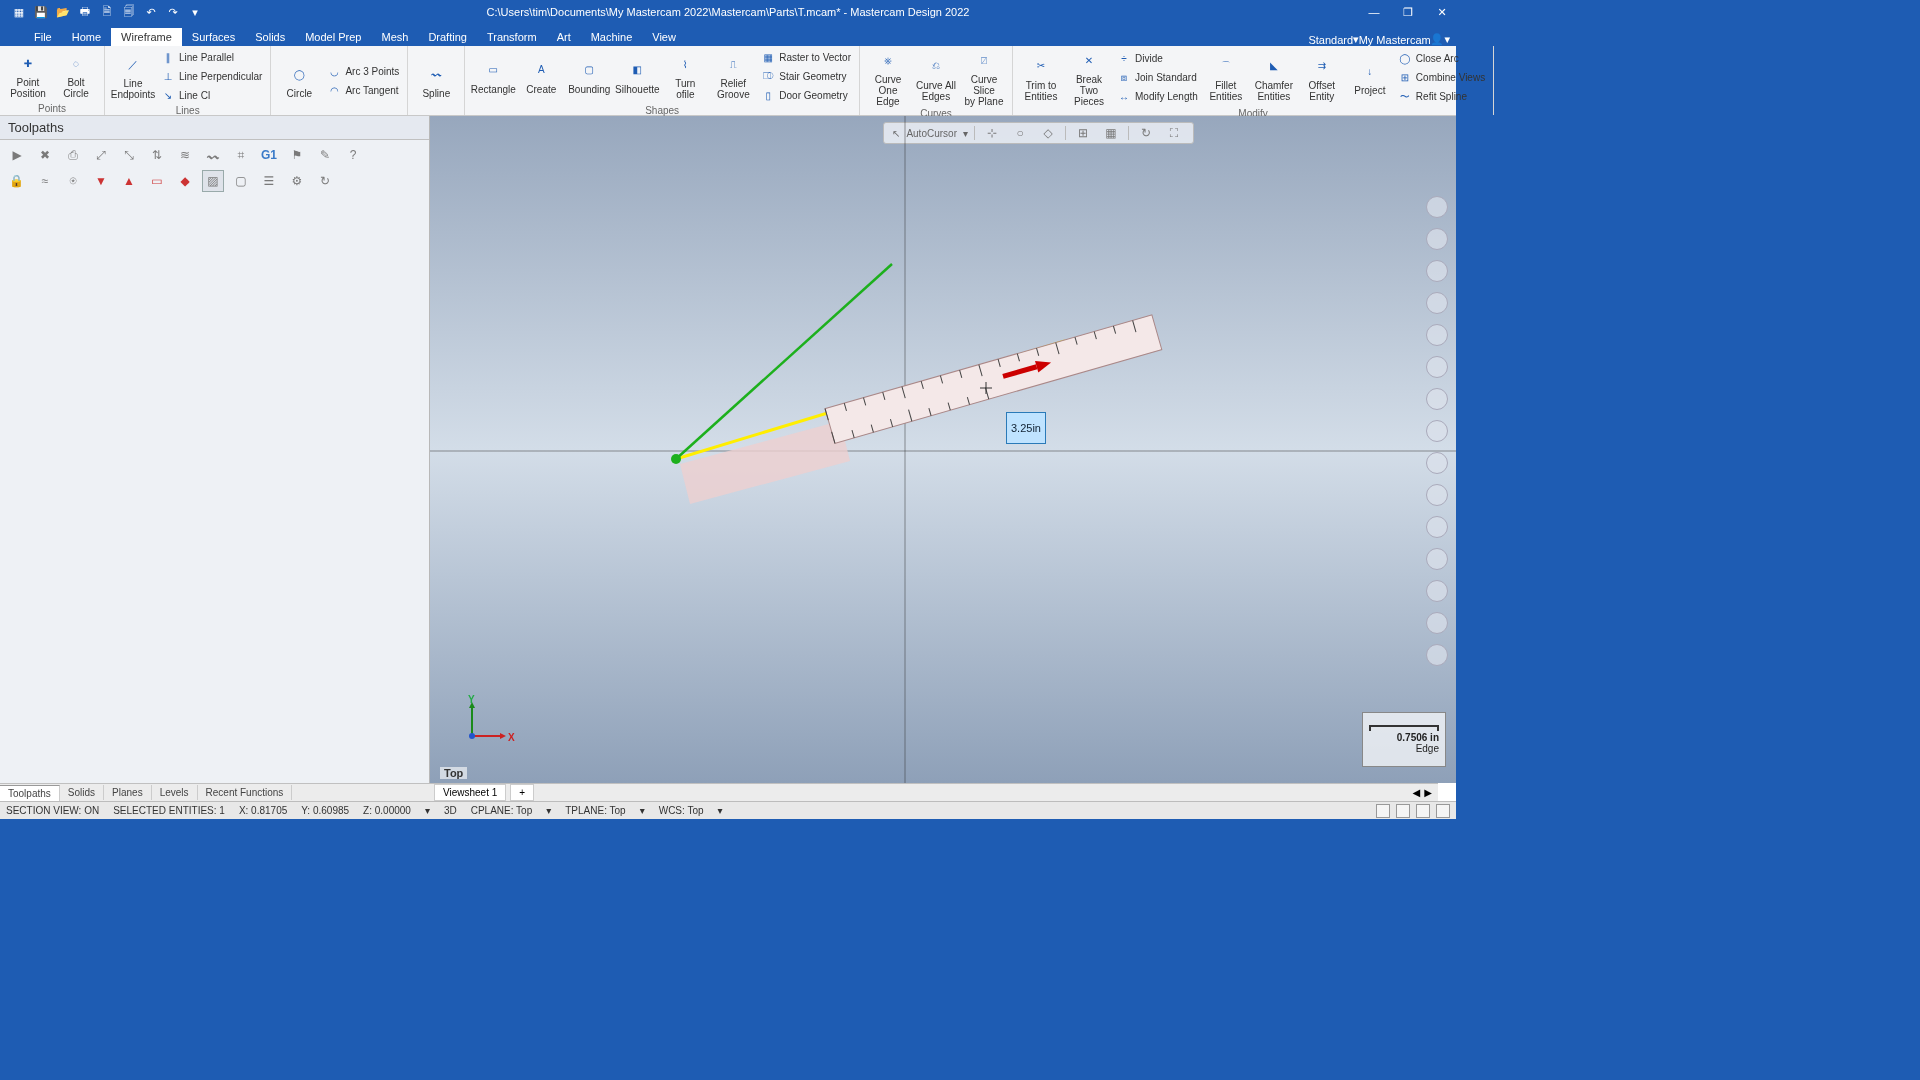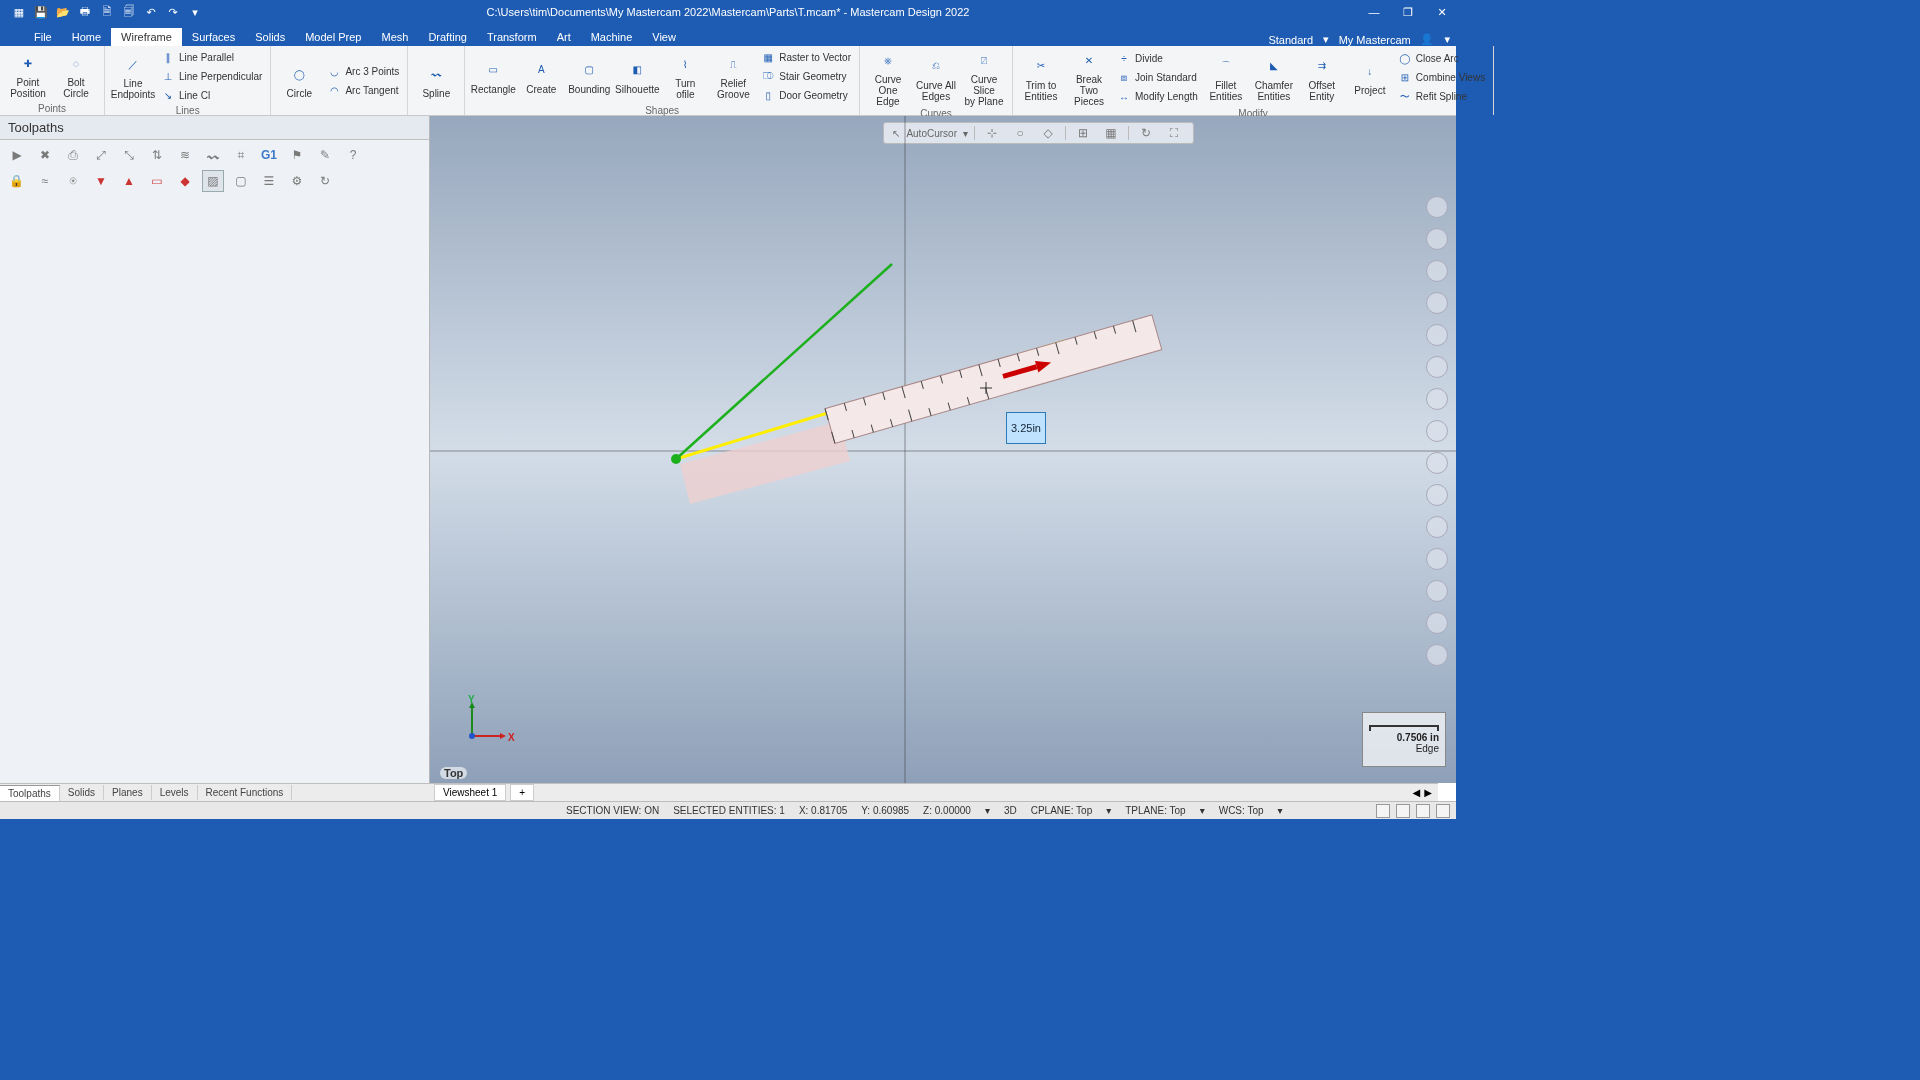--- a/index.html
+++ b/index.html
@@ -11,21 +11,21 @@
 .qat { display: flex; gap: 8px; padding-left: 12px; align-items: center; }
 .qat-icon { width: 14px; height: 14px; display: inline-flex; align-items: center; justify-content: center; color: #fff; }
 .title-text { position: absolute; left: 50%; transform: translateX(-50%); color: #fff; }
 .win-controls { position: absolute; right: 4px; display: flex; gap: 14px; }
 .win-btn { width: 20px; text-align: center; color: #fff; cursor: pointer; }
 
 
 .menubar { height: 22px; background: #1e5cb3; display: flex; align-items: flex-end; padding-left: 24px; color: #fff; font-size: 11px; }
 .menu-tab { padding: 3px 10px; cursor: pointer; }
 .menu-tab.active { background: #fff; color: #333; }
-.menu-right { position: absolute; right: 6px; display: flex; align-items: center; gap: 10px; font-size: 11px; color:#fff;}
+.menu-right { position: absolute; right: 6px; display: flex; align-items: center; font-size: 11px; color:#fff;}
 .menu-right .std { color:#fff; }
 
 
 .ribbon { height: 70px; background: #f4f5f7; border-bottom: 1px solid #c8c8c8; display: flex; font-size: 10px; color: #333; position: relative; }
 .rgroup { border-right: 1px solid #d5d5d5; display: flex; flex-direction: column; justify-content: space-between; padding: 2px 6px 1px; position: relative; }
 .rgroup-label { text-align: center; font-size: 10px; color: #666; padding-top: 1px; }
 .rgroup-items { display: flex; align-items: center; gap: 4px; flex: 1; }
 .rbtn-big { display: flex; flex-direction: column; align-items: center; justify-content: center; width: 44px; text-align: center; gap: 2px; cursor: pointer; line-height: 1.1; }
 .rbtn-big .ic { width: 24px; height: 24px; display:flex; align-items:center; justify-content:center; color:#1e5cb3; }
 .rstack { display: flex; flex-direction: column; gap: 1px; }
@@ -45,21 +45,21 @@
 
 
 .viewport { position: absolute; left: 430px; top: 116px; right: 0; bottom: 36px; background: linear-gradient(#97a7bd 0%, #d3dde8 50%, #8ea0b8 100%); overflow: hidden; }
 .vp-toolbar { position:absolute; top:6px; left:50%; transform:translateX(-60px); height:22px; background: rgba(235,238,244,0.85); border:1px solid #bbb; border-radius:3px; display:flex; align-items:center; gap:6px; padding:0 8px; font-size:10px; color:#666;}
 .vp-toolbar .sep { width:1px; height:14px; background:#bbb; }
 
 .svg-canvas { position:absolute; inset:0; }
 .dim-label { position:absolute; background:#bfe3ff; border:1px solid #2a7ab8; padding:9px 4px; font-size:11px; color:#123; }
 .axis-y { position:absolute; left:472px; bottom:62px; font-size:10px; color:#2a4; font-weight:bold;}
 .axis-x { position:absolute; left:505px; bottom:38px; font-size:10px; color:#c22; font-weight:bold;}
-.vp-top-label { position:absolute; left:10px; bottom:4px; font-size:11px; font-weight:bold; color:#333; background: rgba(255,255,255,0.6); padding:0 4px;border-radius:6px; }
+.vp-top-label { position:absolute; left:10px; bottom:4px; font-size:11px; font-weight:bold; color:#333; background: rgba(255,255,255,0.6); padding:0 4px; }
 .scale-box { position:absolute; right:10px; bottom:16px; text-align:right; font-size:10px; color:#222; background:rgba(255,255,255,0.7); padding:12px 6px; border:1px solid #888;}
 .scale-bar { border-top:2px solid #333; border-left:2px solid #333; border-right:2px solid #333; height:6px; width:70px; margin:0 auto 1px;}
 
 
 .right-strip { position:absolute; right:4px; top:80px; width:26px; display:flex; flex-direction:column; gap:10px; }
 .right-strip .rs { width:22px; height:22px; border-radius:11px; background:rgba(220,225,235,0.7); border:1px solid #aab; }
 
 
 .bottom-tabs-left { position:absolute; left:0; bottom:18px; height:18px; width:430px; background:#ececec; border-top:1px solid #c0c0c0; display:flex; align-items:center; font-size:10px; }
 .bottom-tabs-left .bt { padding:2px 8px; color:#444; border-right:1px solid #ccc; cursor:pointer; }
@@ -480,21 +480,21 @@
   <div class="bottom-tabs-right">
     <div class="bt">Viewsheet 1</div>
     <div class="bt">+</div>
     <div style="margin-left:auto; padding-right:6px; display:flex; gap:4px;">
       <span>◀</span>
       <span>▶</span>
     </div>
   </div>
 
   <div class="statusbar">
-    <span class="sp" style="margin-left:560px">SECTION VIEW: ON</span>
+    <span class="sp" style="">SECTION VIEW: ON</span>
     <span class="sp">SELECTED ENTITIES: 1</span>
     <span class="sp">X: 0.81705</span>
     <span class="sp">Y: 0.60985</span>
     <span class="sp">Z: 0.00000</span>
     <span class="sp">▾</span>
     <span class="sp">3D</span>
     <span class="sp">CPLANE: Top</span>
     <span class="sp">▾</span>
     <span class="sp">TPLANE: Top</span>
     <span class="sp">▾</span>

